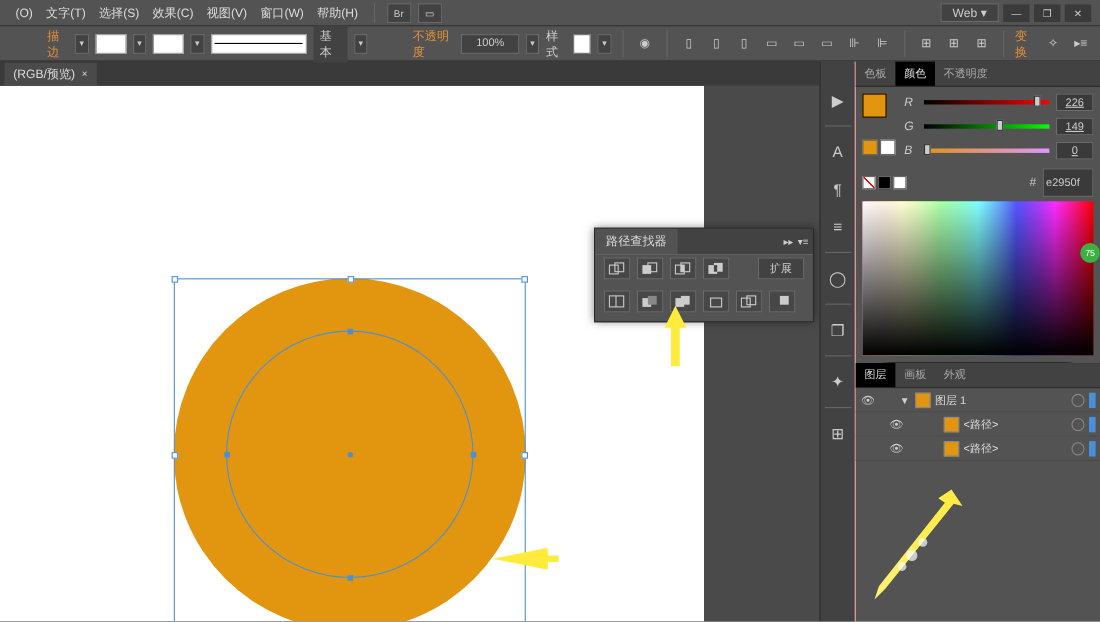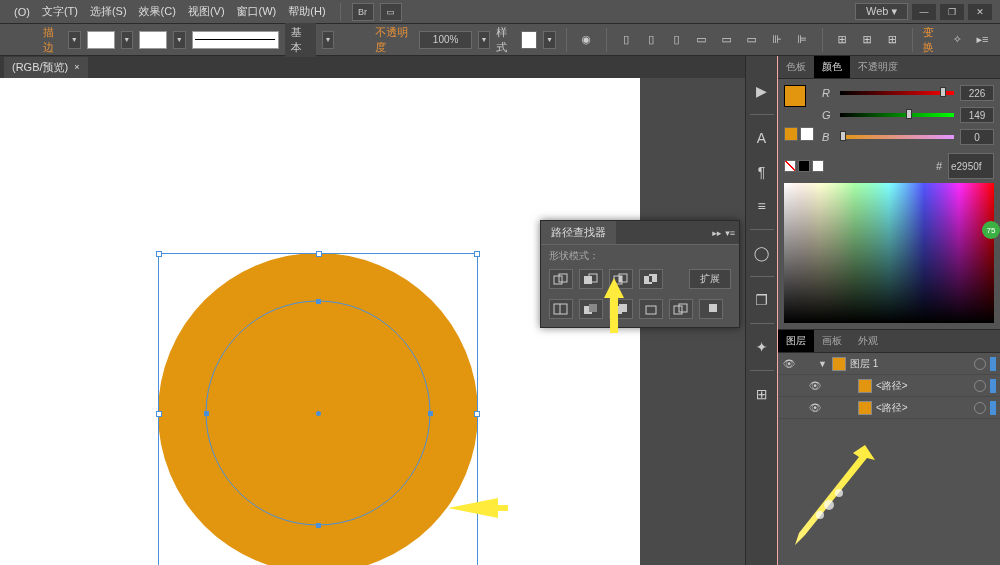--- a/index.html
+++ b/index.html
@@ -30,21 +30,21 @@
 
 .workarea { position: absolute; top: 78px; left: 0; right: 255px; bottom: 0; background: #4a4a4a; display: flex; }
 .canvas-wrap { flex: 1; background: #4a4a4a; position: relative; overflow: hidden; }
 .canvas { position: absolute; top: 0; left: 0; width: 640px; height: 565px; background: #fff; }
 .bbox { position: absolute; border: 1px solid #4a90d9; }
 .handle { position: absolute; width: 6px; height: 6px; background: #fff; border: 1px solid #4a90d9; }
 .anchor { position: absolute; width: 5px; height: 5px; background: #4a90d9; }
 .center-pt { position: absolute; width: 5px; height: 5px; background: #4a90d9; border-radius: 50%; }
 
 
-.pathfinder { position: absolute; left: 540px; top: 220px; width: 200px; background: #535353; border: 1px solid #2a2a2a; box-shadow: 0 0 8px rgba(0,0,0,0.5); }
+.pathfinder { position: absolute; left: 540px; top: 207px; width: 200px; background: #535353; border: 1px solid #2a2a2a; box-shadow: 0 0 8px rgba(0,0,0,0.5); }
 .pathfinder .hdr { display: flex; align-items: center; background: #424242; border-bottom: 1px solid #666; }
 .pathfinder .hdr .tab { padding: 4px 10px; background: #535353; color: #ddd; }
 .pathfinder .hdr .r { margin-left: auto; display: flex; gap: 4px; padding-right: 4px; }
 .pathfinder .hdr .r span { font-size: 9px; cursor: pointer; }
 .pathfinder .section-lbl { padding: 4px 8px; color: #aaa; font-size: 10px; }
 .pathfinder .row { display: flex; gap: 6px; padding: 2px 8px 8px 8px; align-items: center; }
 .pathfinder .mode-btn { width: 24px; height: 20px; background: #474747; border: 1px solid #6a6a6a; cursor: pointer; display: flex; align-items: center; justify-content: center; }
 .pathfinder .expand-btn { margin-left: auto; padding: 2px 10px; background: #424242; border: 1px solid #6a6a6a; cursor: pointer; font-size: 10px; }
 
 
@@ -66,37 +66,37 @@
 .bg-sw::after { content: ""; position: absolute; top: -2px; left: -2px; right: -2px; bottom: -2px; pointer-events: none; }
 .none-sw { position: relative; background: #fff; }
 .none-sw::after { content: ""; position: absolute; left: 0; top: 0; right: 0; bottom: 0; background: linear-gradient(to top right, transparent 45%, red 45%, red 55%, transparent 55%); }
 
 .sliders { flex: 1; display: flex; flex-direction: column; gap: 6px; }
 .slider-row { display: flex; align-items: center; gap: 6px; }
 .slider-row .ch { width: 12px; font-style: italic; color: #ccc; }
 .slider-track { flex: 1; height: 8px; position: relative; }
 .slider-track .grad { position: absolute; top: 2px; left: 0; right: 0; height: 4px; }
 .slider-track .thumb { position: absolute; top: -2px; width: 6px; height: 10px; background: #ccc; border: 1px solid #333; }
-.slider-val { width: 34px; height: 16px; background: #3a3a3a; border: 1px solid #6a6a6a; text-align: right; font-size: 10px; display: flex; align-items: center; justify-content: center; }
+.slider-val { width: 34px; height: 16px; background: #3a3a3a; border: 1px solid #6a6a6a; text-align: right; font-size: 10px; display: flex; align-items: center; justify-content: center; text-decoration: underline; }
 
 .mini-swatches { display: flex; gap: 2px; margin-top: 4px; }
 .mini-sw { width: 14px; height: 14px; border: 1px solid #666; }
 
 .hex-row { display: flex; align-items: center; gap: 6px; margin-top: 4px; justify-content: flex-end; }
 .hex-row .mini-grp { display: flex; gap: 2px; margin-right: auto; }
 .hex-input { width: 46px; height: 16px; background: #3a3a3a; border: 1px solid #6a6a6a; font-size: 10px; padding: 12px 2px; display:flex; align-items:center; }
 
 .spectrum { height: 140px; margin-top: 4px; background:
   linear-gradient(to bottom, transparent 0%, rgba(0,0,0,1) 100%),
   linear-gradient(to right, #fff, #fff0),
   linear-gradient(to right, red, yellow, lime, cyan, blue, magenta, red);
   position: relative; }
 .spectrum .green-badge { position: absolute; right: -6px; top: 38px; width: 18px; height: 18px; background: #3cb043; border-radius: 50%; display: flex; align-items: center; justify-content: center; font-size: 8px; color: #fff; }
 
-.layers-panel { flex: 1; display: flex; flex-direction: column; border-top: 1px solid #2a2a2a; }
+.layers-panel { flex: 1; display: flex; flex-direction: column; border-top: 1px solid #2a2a2a; border-radius: 31px; }
 .layer-row { display: flex; align-items: center; height: 22px; background: #535353; border-bottom: 1px solid #4a4a4a; padding: 0 4px; gap: 4px; }
 .layer-row.indent1 { padding-left: 30px; }
 .vis-icon { width: 14px; text-align: center; font-size: 10px; }
 .disclosure { width: 10px; font-size: 9px; }
 .layer-swatch { width: 14px; height: 14px; background: #e2950f; border: 1px solid #888; }
 .layer-name { flex: 1; font-size: 10px; color: #ddd; }
 .layer-target { width: 12px; height: 12px; border: 1px solid #888; border-radius: 50%; }
 .layer-sel { width: 6px; height: 14px; background: #4a90d9; }
 
 .arrow-svg { position: absolute; pointer-events: none; }
@@ -201,21 +201,20 @@
 </div>
 
 <div class="pathfinder">
   <div class="hdr">
     <div class="tab">路径查找器</div>
     <div class="r">
       <span>▸▸</span>
       <span>▾≡</span>
     </div>
   </div>
-  <div class="section-lbl">形状模式：</div>
   <div class="row">
     <div class="mode-btn">
         <svg width="16" height="12">
           <rect x="1" y="3" width="8" height="8" fill="none" stroke="#ccc"></rect>
           <rect x="6" y="1" width="8" height="8" fill="none" stroke="#ccc"></rect>
         </svg>
       </div>
     <div class="mode-btn">
         <svg width="16" height="12">
           <rect x="1" y="3" width="8" height="8" fill="#ccc"></rect>

